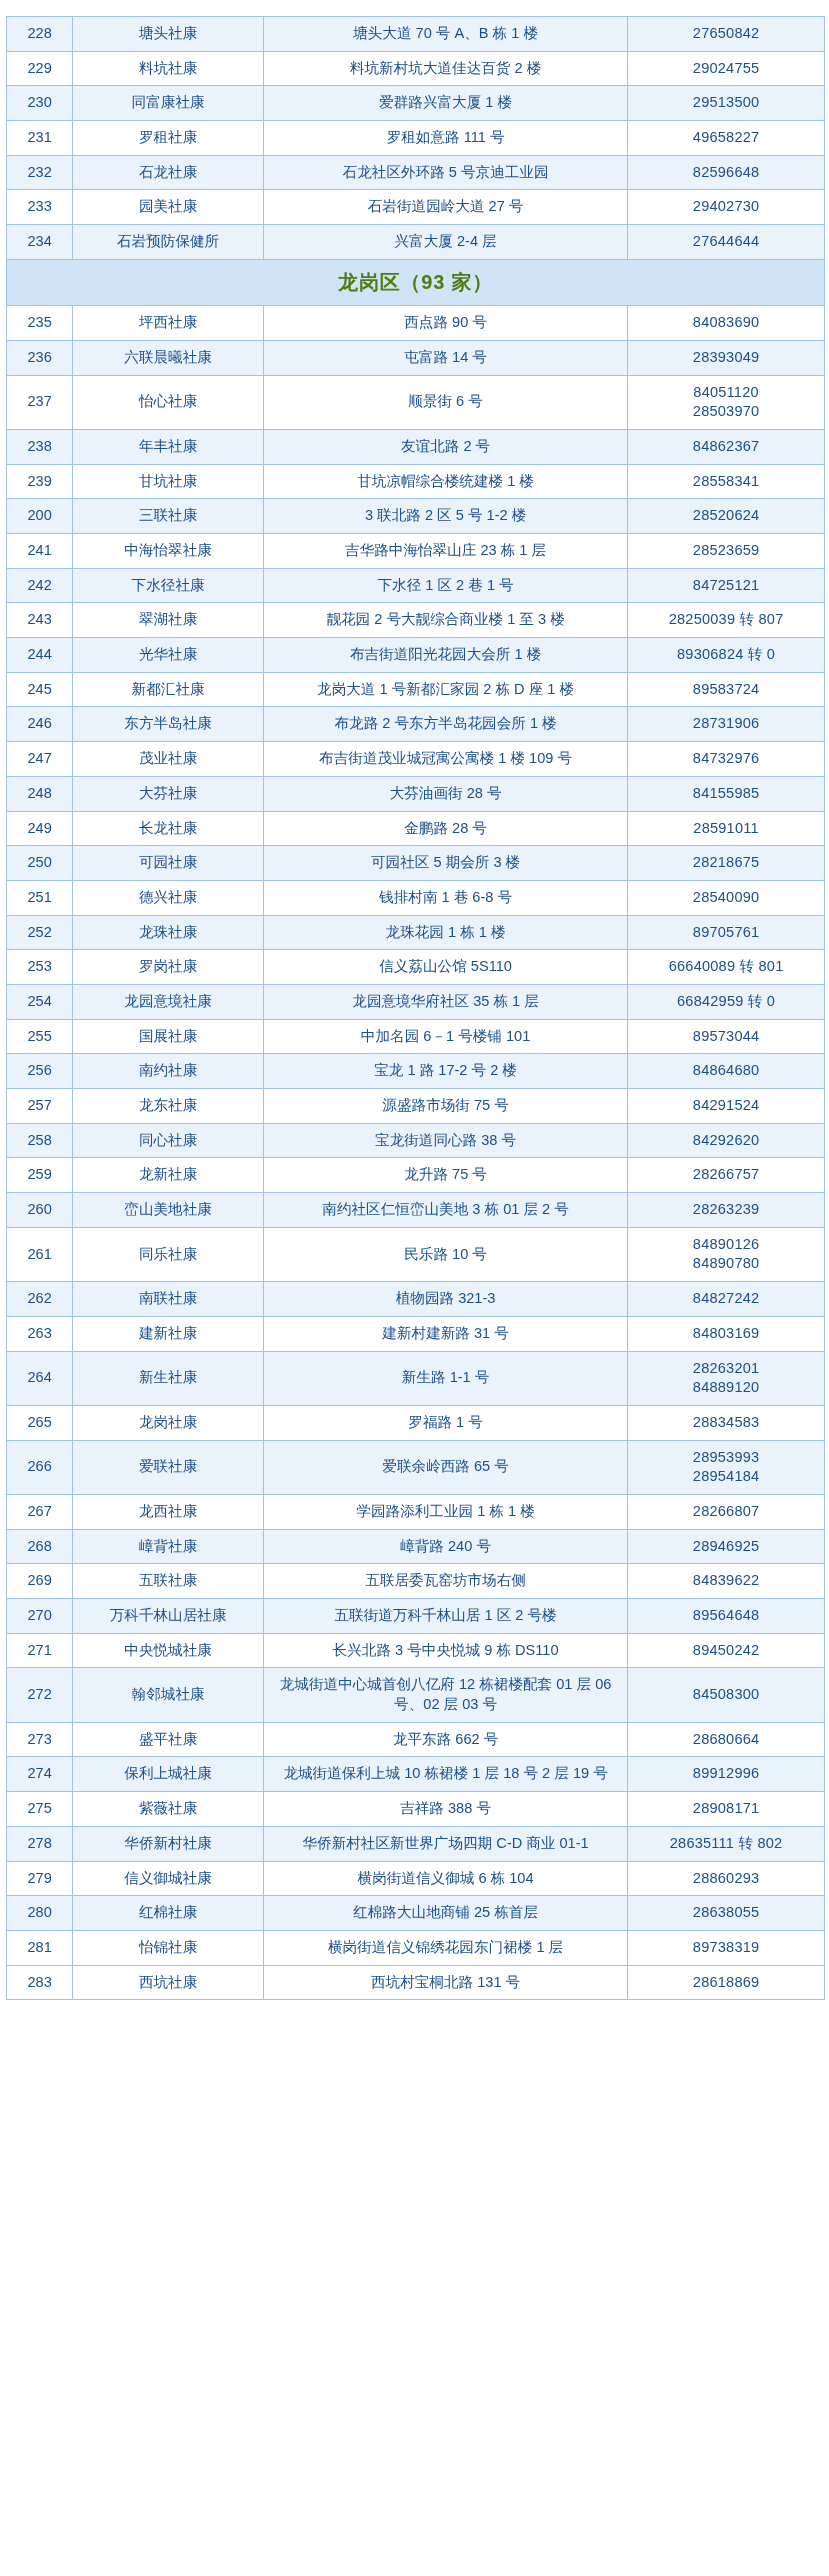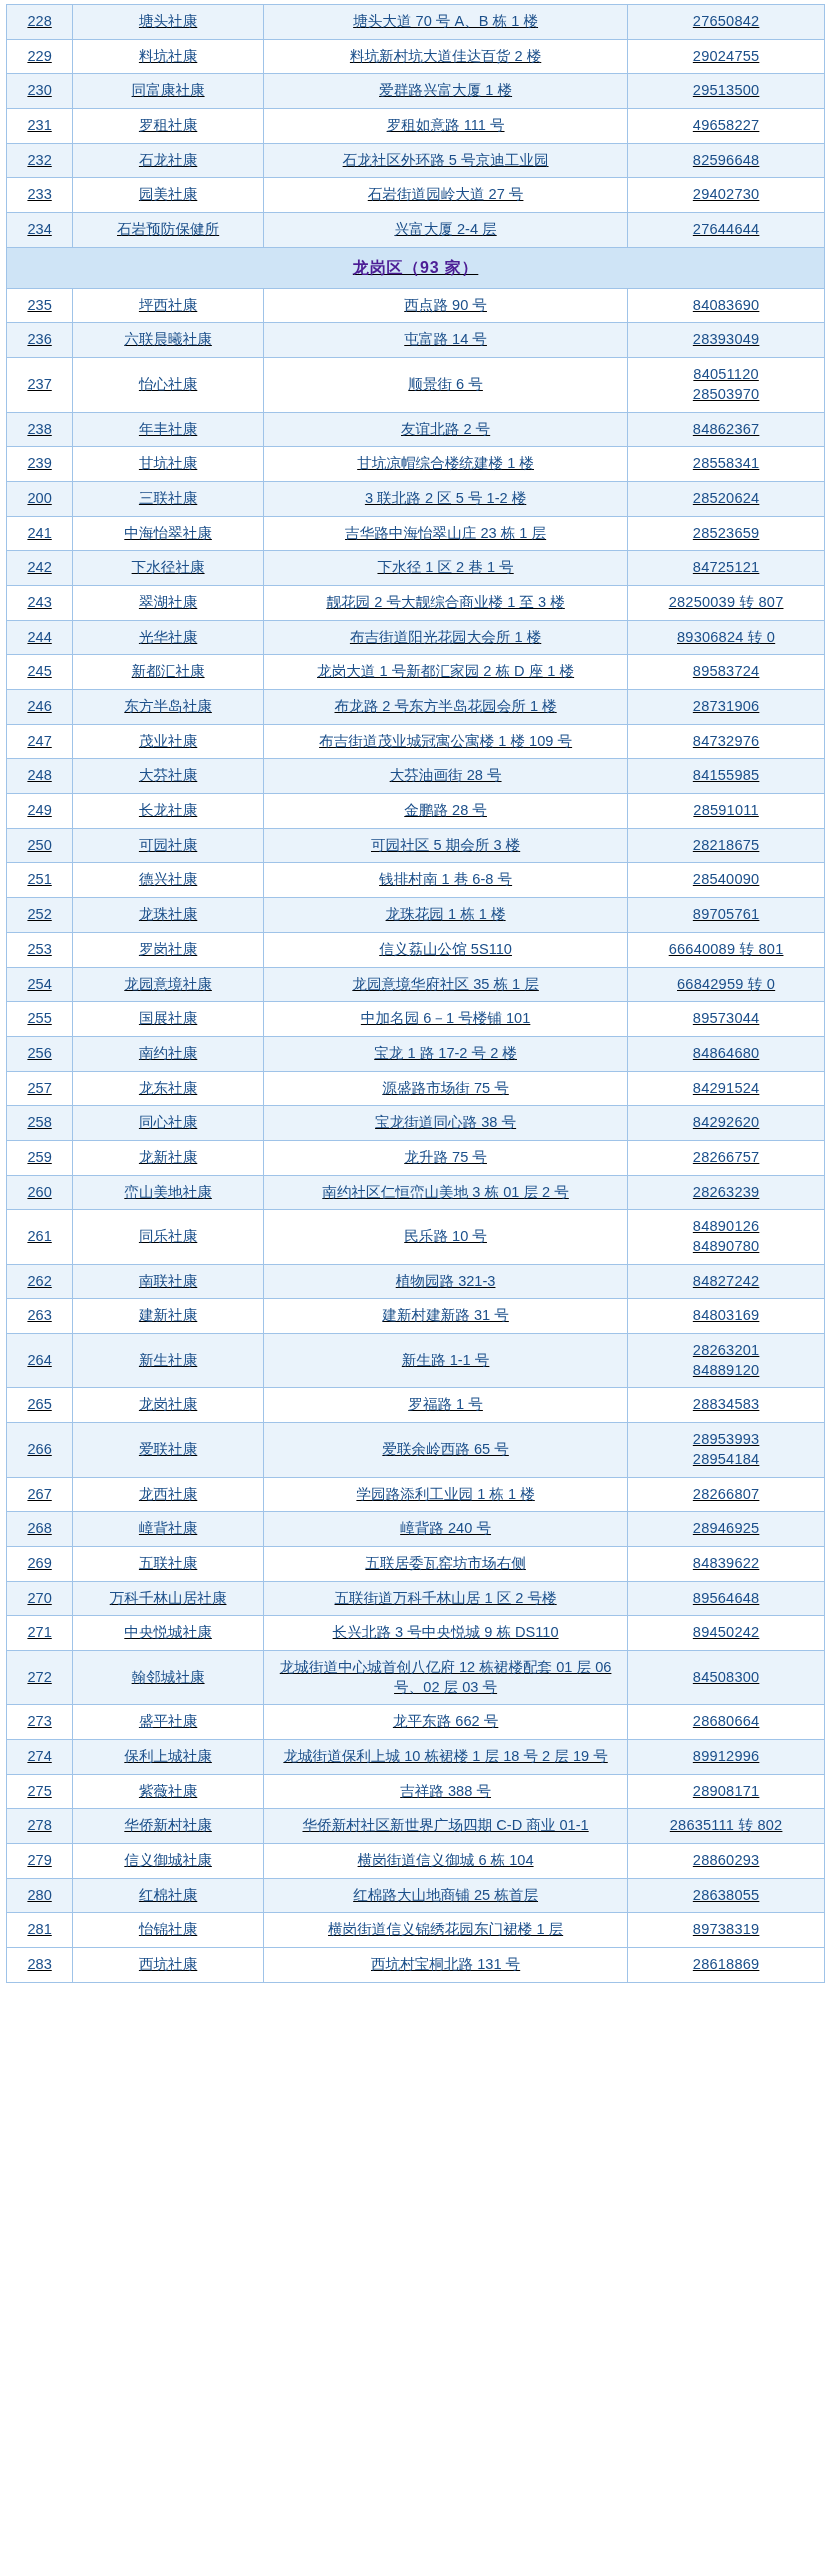--- a/index.html
+++ b/index.html
@@ -14,22 +14,21 @@
   .sheet {
     width: 830px;
     box-sizing: border-box;
     padding: 0 6.1px 0 6.1px;
     background: #ffffff;
   }
   table.dir {
     width: 817px;
     border-collapse: collapse;
     table-layout: fixed;
-    margin: 4px auto;
-    text-decoration: underline;
+    margin: 16px auto;
   }
   table.dir td {
     border: 0.8px solid #9fc3e8;
     color: #1b4f8a;
     font-size: 14.6px;
     line-height: 1.35;
     text-align: center;
     vertical-align: middle;
     padding: 7px 3.1px;
     word-break: break-all;
@@ -42,22 +41,22 @@
   tr.odd td { background: #eaf3fb; }
   tr.even td { background: #ffffff; }
 
   td.idx { font-size: 14.6px; }
   td.name { font-size: 14.6px; }
   td.addr { font-size: 14.6px; }
   td.tel { font-size: 14.6px; letter-spacing: 0.2px; }
 
   tr.section td {
     background: #cfe4f6;
-    color: #4c1d95;
-    font-size: 16px;
+    color: #4d7c0f;
+    font-size: 20px;
     font-weight: bold;
     padding: 9.2px 3.1px;
     letter-spacing: 0.8px;
   }
   .multi { white-space: pre-line; }
 </style>
 </head>
 <body>
 
 <div class="sheet">

